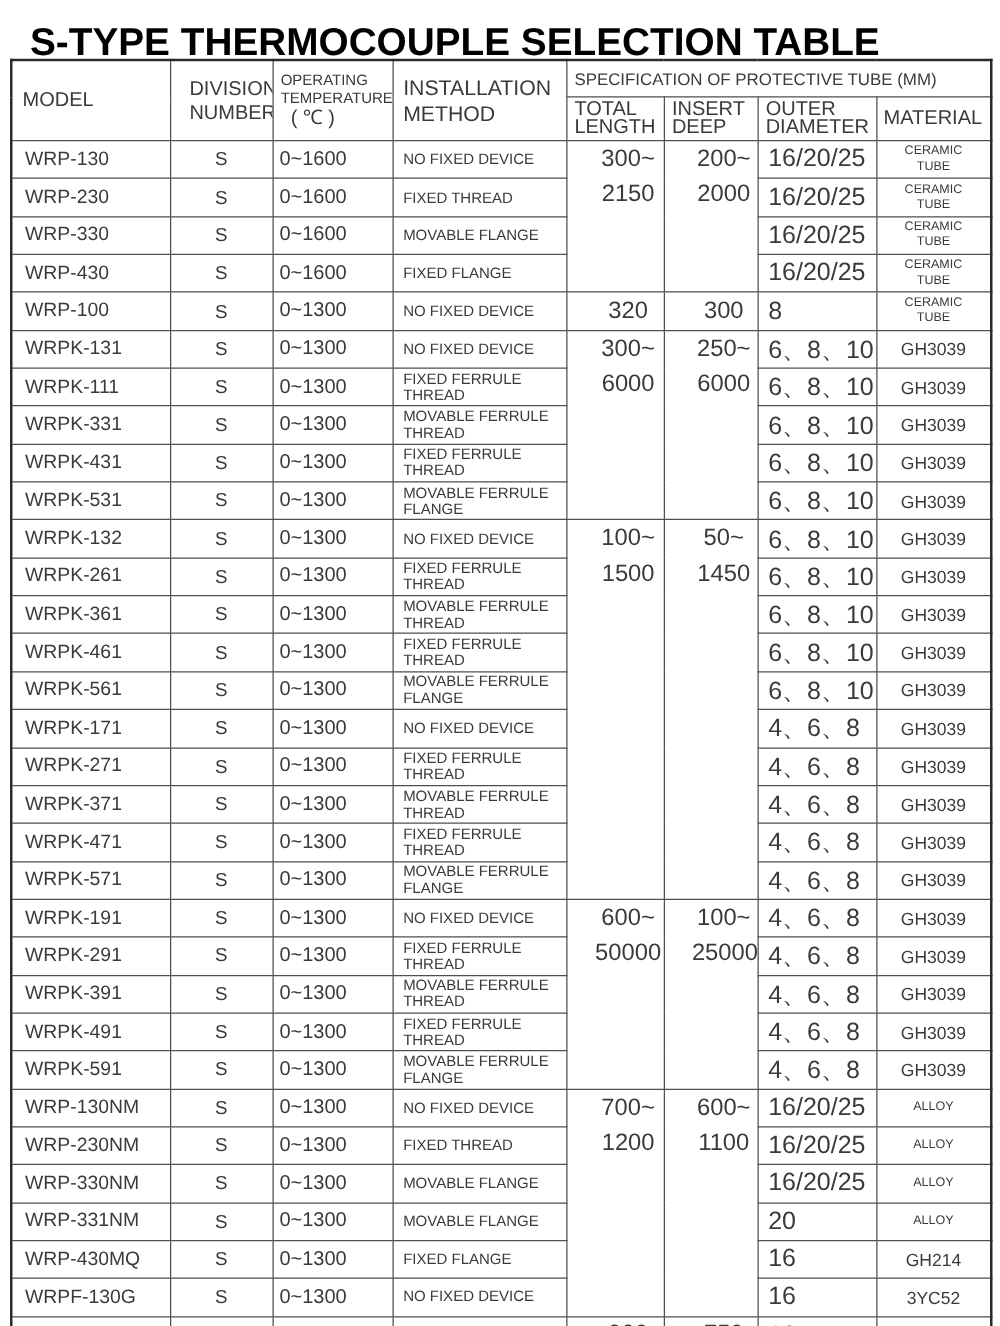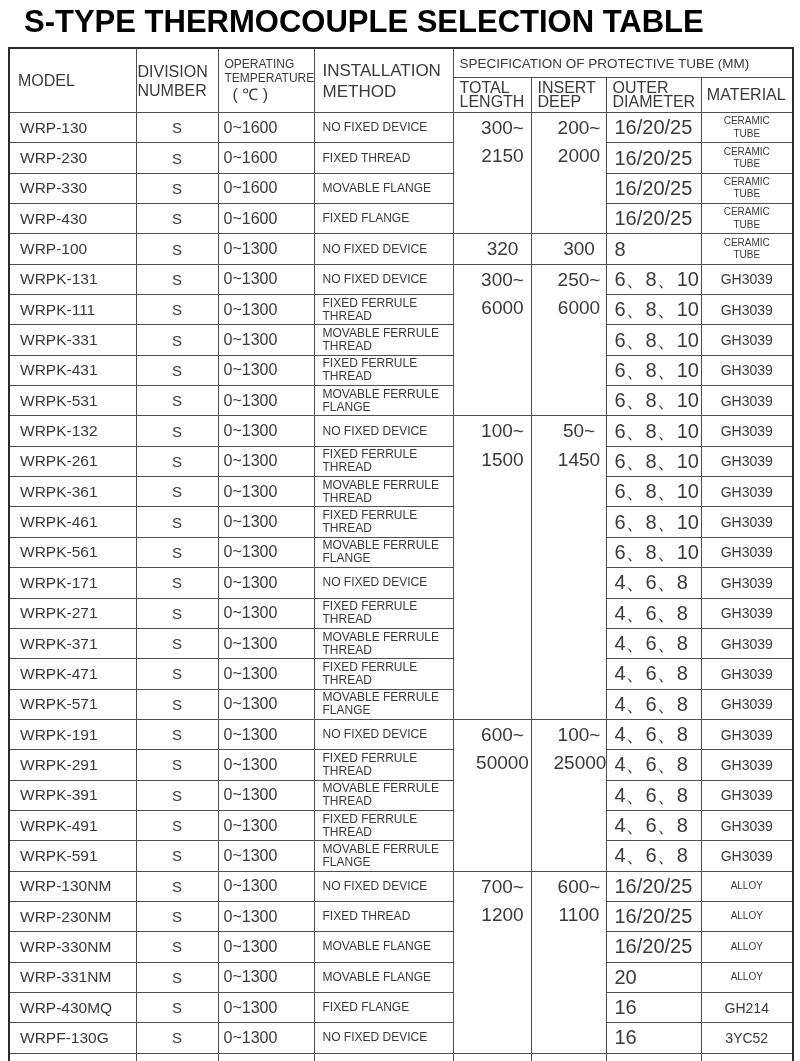--- a/index.html
+++ b/index.html
@@ -1,26 +1,26 @@
 <!DOCTYPE html>
 <html><head>
 <meta charset="utf-8">
 <style>
   html,body{margin:0;padding:0;background:#fff;width:800px;height:1061px;overflow:hidden;
     font-family:"Liberation Sans", sans-serif;color:#3a3a3a;}
   .page{position:relative;width:800px;height:1061px;background:#fff;}
-  .title{position:absolute;left:24px;top:4px;margin:0;font-size:31px;font-weight:900;
+  .title{position:absolute;left:24px;top:16px;margin:0;font-size:31px;font-weight:900;
     color:#000;letter-spacing:0px;font-family:"Liberation Sans", sans-serif;white-space:nowrap;}
   table.spec-table{position:absolute;left:8px;top:47px;width:784px;border-collapse:collapse;
     table-layout:fixed;border:2px solid #2b2b2b;}
   th,td{border:1px solid #4f4f4f;overflow:hidden;}
   th{font-weight:normal;text-align:left;vertical-align:middle;}
   
   .th-model{font-size:16px;padding-left:8px;}
-  .th-division{font-size:16px;padding-left:1px;line-height:19px;}
+  .th-division{font-size:16px;padding-left:15px;line-height:19px;}
   .th-temp{padding-left:6px;}
   .th-temp .t1{display:block;font-size:12px;line-height:14px;}
   .th-temp .t2{display:block;font-size:16px;line-height:20px;padding-left:8px;}
   .th-install{font-size:17px;padding-left:8px;line-height:21px;}
   .th-spec{font-size:13.5px;padding-left:6px;height:26px;}
   .th-sub{font-size:16px;line-height:14px;padding-left:6px;height:32px;}
   .th-material{text-align:center;padding-left:0;}
   
   tbody td{height:27.35px;vertical-align:middle;}
   .col-model{font-size:15.5px;padding-left:10px;}

